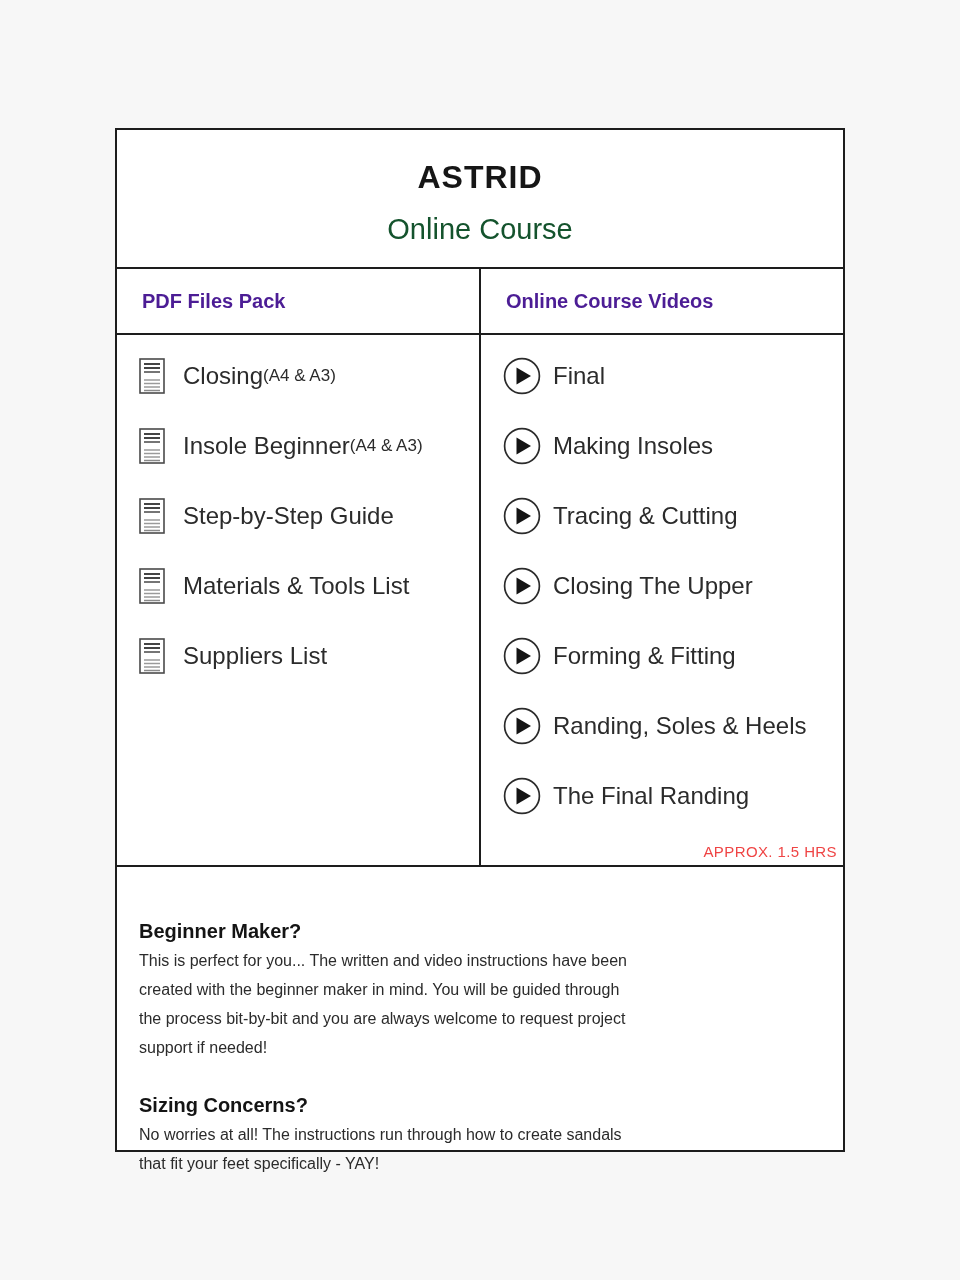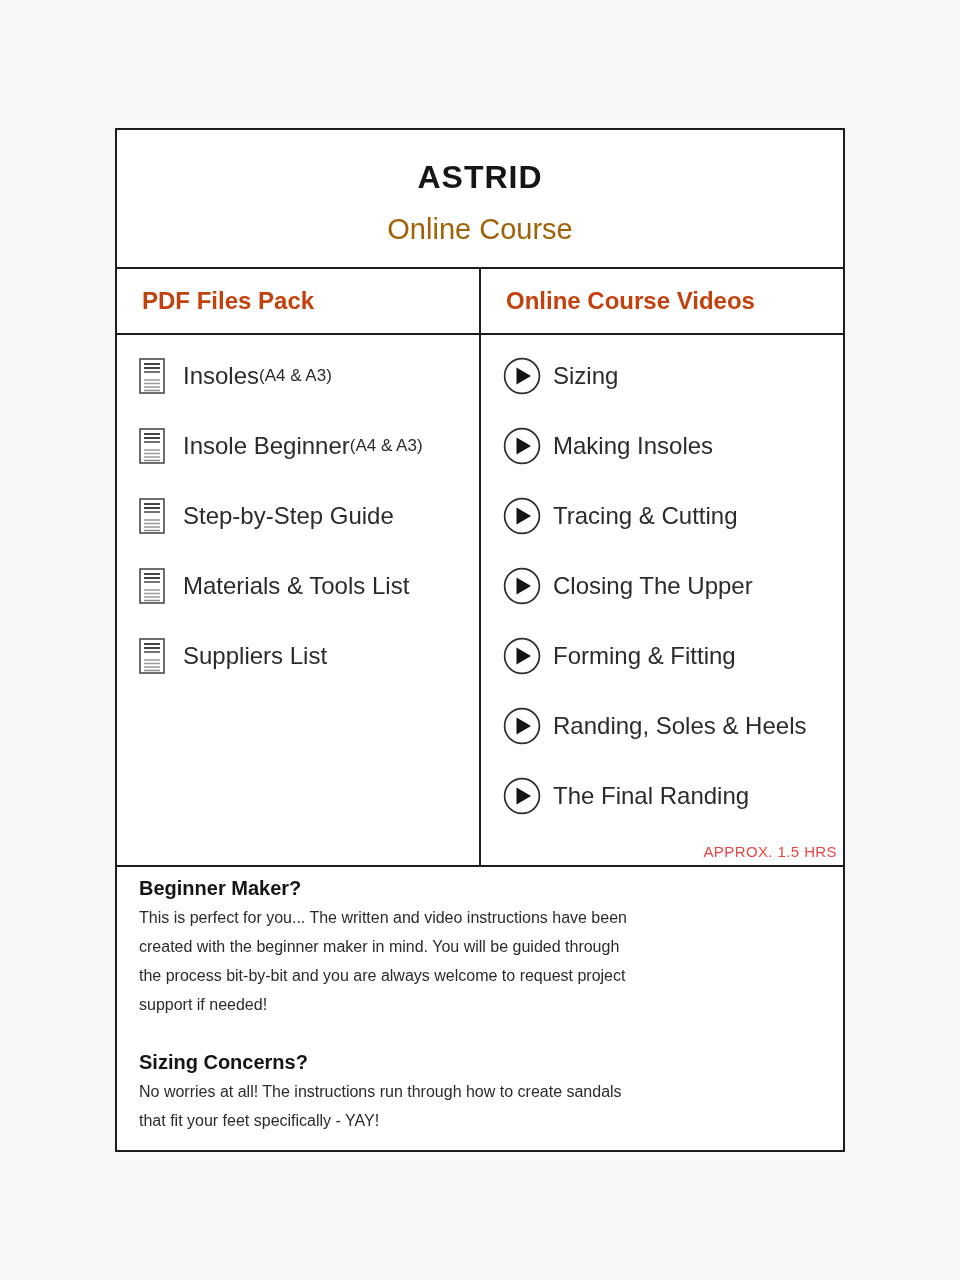--- a/index.html
+++ b/index.html
@@ -29,35 +29,35 @@
   .title {
     font-size: 32px;
     font-weight: bold;
     letter-spacing: 1px;
     color: #161616;
   }
   .subtitle {
     margin-top: 17px;
     font-size: 29px;
     font-weight: normal;
-    color: #a16207;
+    color: #14532d;
   }
   
   .cols-header {
     display: flex;
     height: 66px;
     border-bottom: 2px solid #1d1d1d;
   }
   .cols-header .cell {
     display: flex;
     align-items: center;
     padding-left: 25px;
-    font-size: 24px;
+    font-size: 20px;
     font-weight: bold;
-    color: #c2410c;
+    color: #4c1d95;
   }
   .cell-left { width: 364px; border-right: 2px solid #1d1d1d; flex: none; }
   .cell-right { flex: 1; }
   
   .cols-body {
     display: flex;
     height: 532px;
     border-bottom: 2px solid #1d1d1d;
   }
   .col {
@@ -87,20 +87,21 @@
     position: absolute;
     right: 6px;
     bottom: 5px;
     font-size: 15px;
     letter-spacing: 0.4px;
     color: #ef4444;
   }
   
   .info {
     padding: 7px 22px 0 22px;
+    margin-top: 43px;
   }
   .info-heading {
     font-size: 20px;
     font-weight: bold;
     color: #141414;
     line-height: 29px;
   }
   .info-body {
     font-size: 16px;
     line-height: 29px;
@@ -134,21 +135,21 @@
               <rect x="1" y="1" width="24" height="34" fill="#fff" stroke="#4a4a4a" stroke-width="1.6"></rect>
               <line x1="5" y1="6" x2="21" y2="6" stroke="#2f2f2f" stroke-width="1.8"></line>
               <line x1="5" y1="10" x2="21" y2="10" stroke="#2f2f2f" stroke-width="1.8"></line>
               <line x1="5" y1="14" x2="21" y2="14" stroke="#3a3a3a" stroke-width="1.4"></line>
               <line x1="5" y1="22" x2="21" y2="22" stroke="#9a9a9a" stroke-width="1.5"></line>
               <line x1="5" y1="25.5" x2="21" y2="25.5" stroke="#9a9a9a" stroke-width="1.5"></line>
               <line x1="5" y1="29" x2="21" y2="29" stroke="#9a9a9a" stroke-width="1.5"></line>
               <line x1="5" y1="32.5" x2="21" y2="32.5" stroke="#8a8a8a" stroke-width="1.5"></line>
             </svg>
           </span>
-        <span class="item-label">Insoles</span>
+        <span class="item-label">Closing</span>
         <span class="item-note">(A4 &amp; A3)</span>
       </div>
 
       <div class="item">
         <span class="doc-icon">
             <svg width="26" height="36" viewBox="0 0 26 36">
               <rect x="1" y="1" width="24" height="34" fill="#fff" stroke="#4a4a4a" stroke-width="1.6"></rect>
               <line x1="5" y1="6" x2="21" y2="6" stroke="#2f2f2f" stroke-width="1.8"></line>
               <line x1="5" y1="10" x2="21" y2="10" stroke="#2f2f2f" stroke-width="1.8"></line>
               <line x1="5" y1="14" x2="21" y2="14" stroke="#3a3a3a" stroke-width="1.4"></line>
@@ -218,21 +219,21 @@
 
     <div class="col col-right">
 
       <div class="item">
         <span class="play-icon">
             <svg width="38" height="38" viewBox="0 0 38 38">
               <circle cx="19" cy="19" r="17.4" fill="none" stroke="#2b2b2b" stroke-width="1.7"></circle>
               <polygon points="13.5,10.5 28,19 13.5,27.5" fill="#141414"></polygon>
             </svg>
           </span>
-        <span class="item-label">Sizing</span>
+        <span class="item-label">Final</span>
       </div>
 
       <div class="item">
         <span class="play-icon">
             <svg width="38" height="38" viewBox="0 0 38 38">
               <circle cx="19" cy="19" r="17.4" fill="none" stroke="#2b2b2b" stroke-width="1.7"></circle>
               <polygon points="13.5,10.5 28,19 13.5,27.5" fill="#141414"></polygon>
             </svg>
           </span>
         <span class="item-label">Making Insoles</span>

